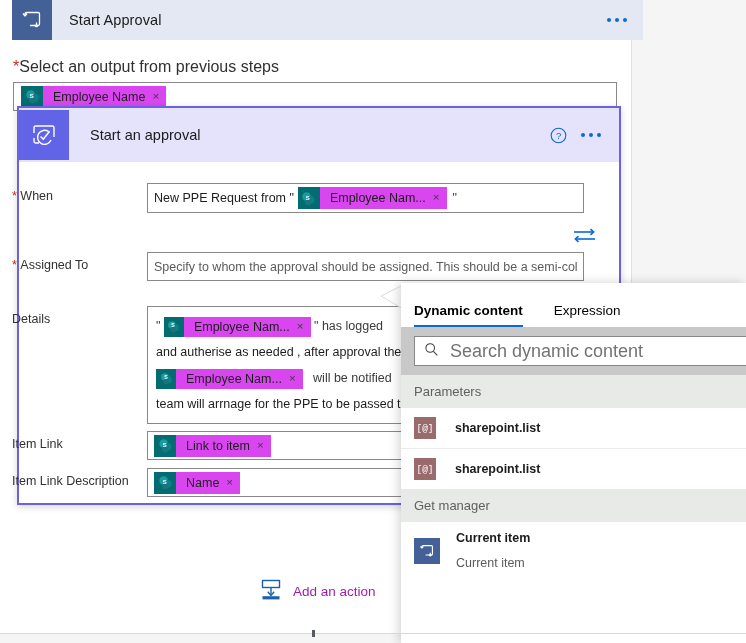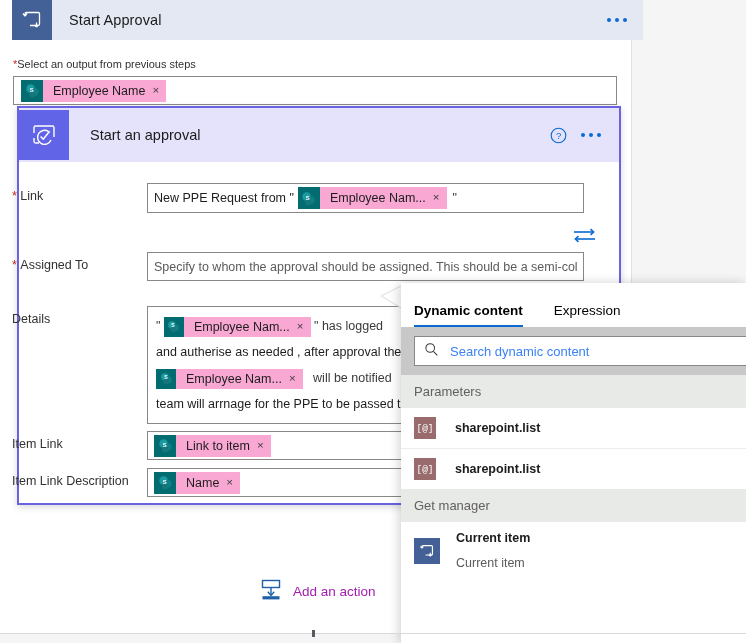--- a/index.html
+++ b/index.html
@@ -46,31 +46,31 @@
   .ellipsis-btn {
     margin-left: auto; margin-right: 16px; display: flex; gap: 4px; align-items: center;
     cursor: pointer;
   }
   .ellipsis-btn i {
     display: block; width: 4px; height: 4px; border-radius: 50%; background: #0b6ad2;
   }
 
   
   .prev-step-wrap { position: absolute; left: 13px; top: 58px; width: 604px; }
-  .req-label { font-size: 11px; color: #323130; margin-bottom: 6px; }
+  .req-label { font-size: 16px; color: #323130; margin-bottom: 6px; }
   .req-star { color: #c42b1c; }
   .prev-step-box {
     width: 604px; height: 29px; border: 1px solid #8a8886; background: #fff;
     display: flex; align-items: center; padding-left: 7px;
   }
 
   
   .chip {
     display: inline-flex; align-items: center; height: 22px;
-    background: #f9a8d4; max-width: 100%; vertical-align: middle;
+    background: #d946ef; max-width: 100%; vertical-align: middle;
   }
   .chip .sp-ico {
     width: 22px; height: 22px; flex: 0 0 22px; background: #036c70;
     display: flex; align-items: center; justify-content: center;
   }
   .chip .chip-label {
     font-size: 12.5px; color: #1d1d1d; padding: 0 7px 0 10px; white-space: nowrap;
   }
   .chip .chip-x {
     font-size: 11.5px; color: #3c3c3c; padding-right: 7px; cursor: pointer; line-height: 1;
@@ -150,21 +150,21 @@
   .dyn-tab { font-size: 13.5px; color: #000000; padding-bottom: 9px; cursor: pointer; position: relative; }
   .dyn-tab.active { font-weight: bold; }
   .dyn-tab.active::after {
     content: ""; position: absolute; left: 0; right: 0; bottom: 0; height: 2.5px; background: #0b6ad2;
   }
   .dyn-searchwrap { background: #c8c8c8; padding: 9px 0 9px 13px; }
   .search-box {
     height: 30px; background: #fff; border: 1px solid #8a8886; display: flex; align-items: center;
     padding-left: 9px; margin-right: -1px;
   }
-  .search-ph { font-size: 13px; color: #3b82f6; margin-left: 11px; }
+  .search-ph { font-size: 18px; color: #737373; margin-left: 11px; }
   .dyn-group {
     background: #e8eae8; height: 33px; display: flex; align-items: center;
     padding: 0 13px; font-size: 13px; color: #61615f; justify-content: space-between;
   }
   .see-more { color: #61615f; font-size: 13px; cursor: pointer; }
   .dyn-item {
     display: flex; align-items: center; padding: 9px 13px; cursor: pointer;
     border-bottom: 1px solid #ececec; background: #fff;
   }
   .dyn-item.noborder { border-bottom: none; }
@@ -254,21 +254,21 @@
     <svg width="26" height="20" viewBox="0 0 26 20">
       <path d="M2 6 H21" stroke="#0b6ad2" stroke-width="1.6" fill="none"></path>
       <path d="M18.5 3.2 L21.6 6 L18.5 8.8" stroke="#0b6ad2" stroke-width="1.6" fill="none"></path>
       <path d="M23 13 H4" stroke="#0b6ad2" stroke-width="1.6" fill="none"></path>
       <path d="M6.5 10.2 L3.4 13 L6.5 15.8" stroke="#0b6ad2" stroke-width="1.6" fill="none"></path>
     </svg>
   </div>
 
   <div class="row row-title">
     <div class="row-label">
-      <span class="req-star">*&nbsp;</span><span>Link</span>
+      <span class="req-star">*&nbsp;</span><span>When</span>
     </div>
     <div class="field-box title-box">
       <span class="title-prefix">New PPE Request from "</span>
       <span class="chip">
         <span class="sp-ico">
           <svg width="15" height="15" viewBox="0 0 16 16">
             <circle cx="6" cy="6" r="4.6" fill="#1a9ba1"></circle>
             <circle cx="10.2" cy="9.4" r="4.4" fill="#0d7f87"></circle>
             <circle cx="7.6" cy="12" r="3.4" fill="#16767c"></circle>
             <text x="5.1" y="9.1" font-size="6.4" font-family="Liberation Sans, sans-serif" fill="#ffffff" font-weight="bold">S</text>

